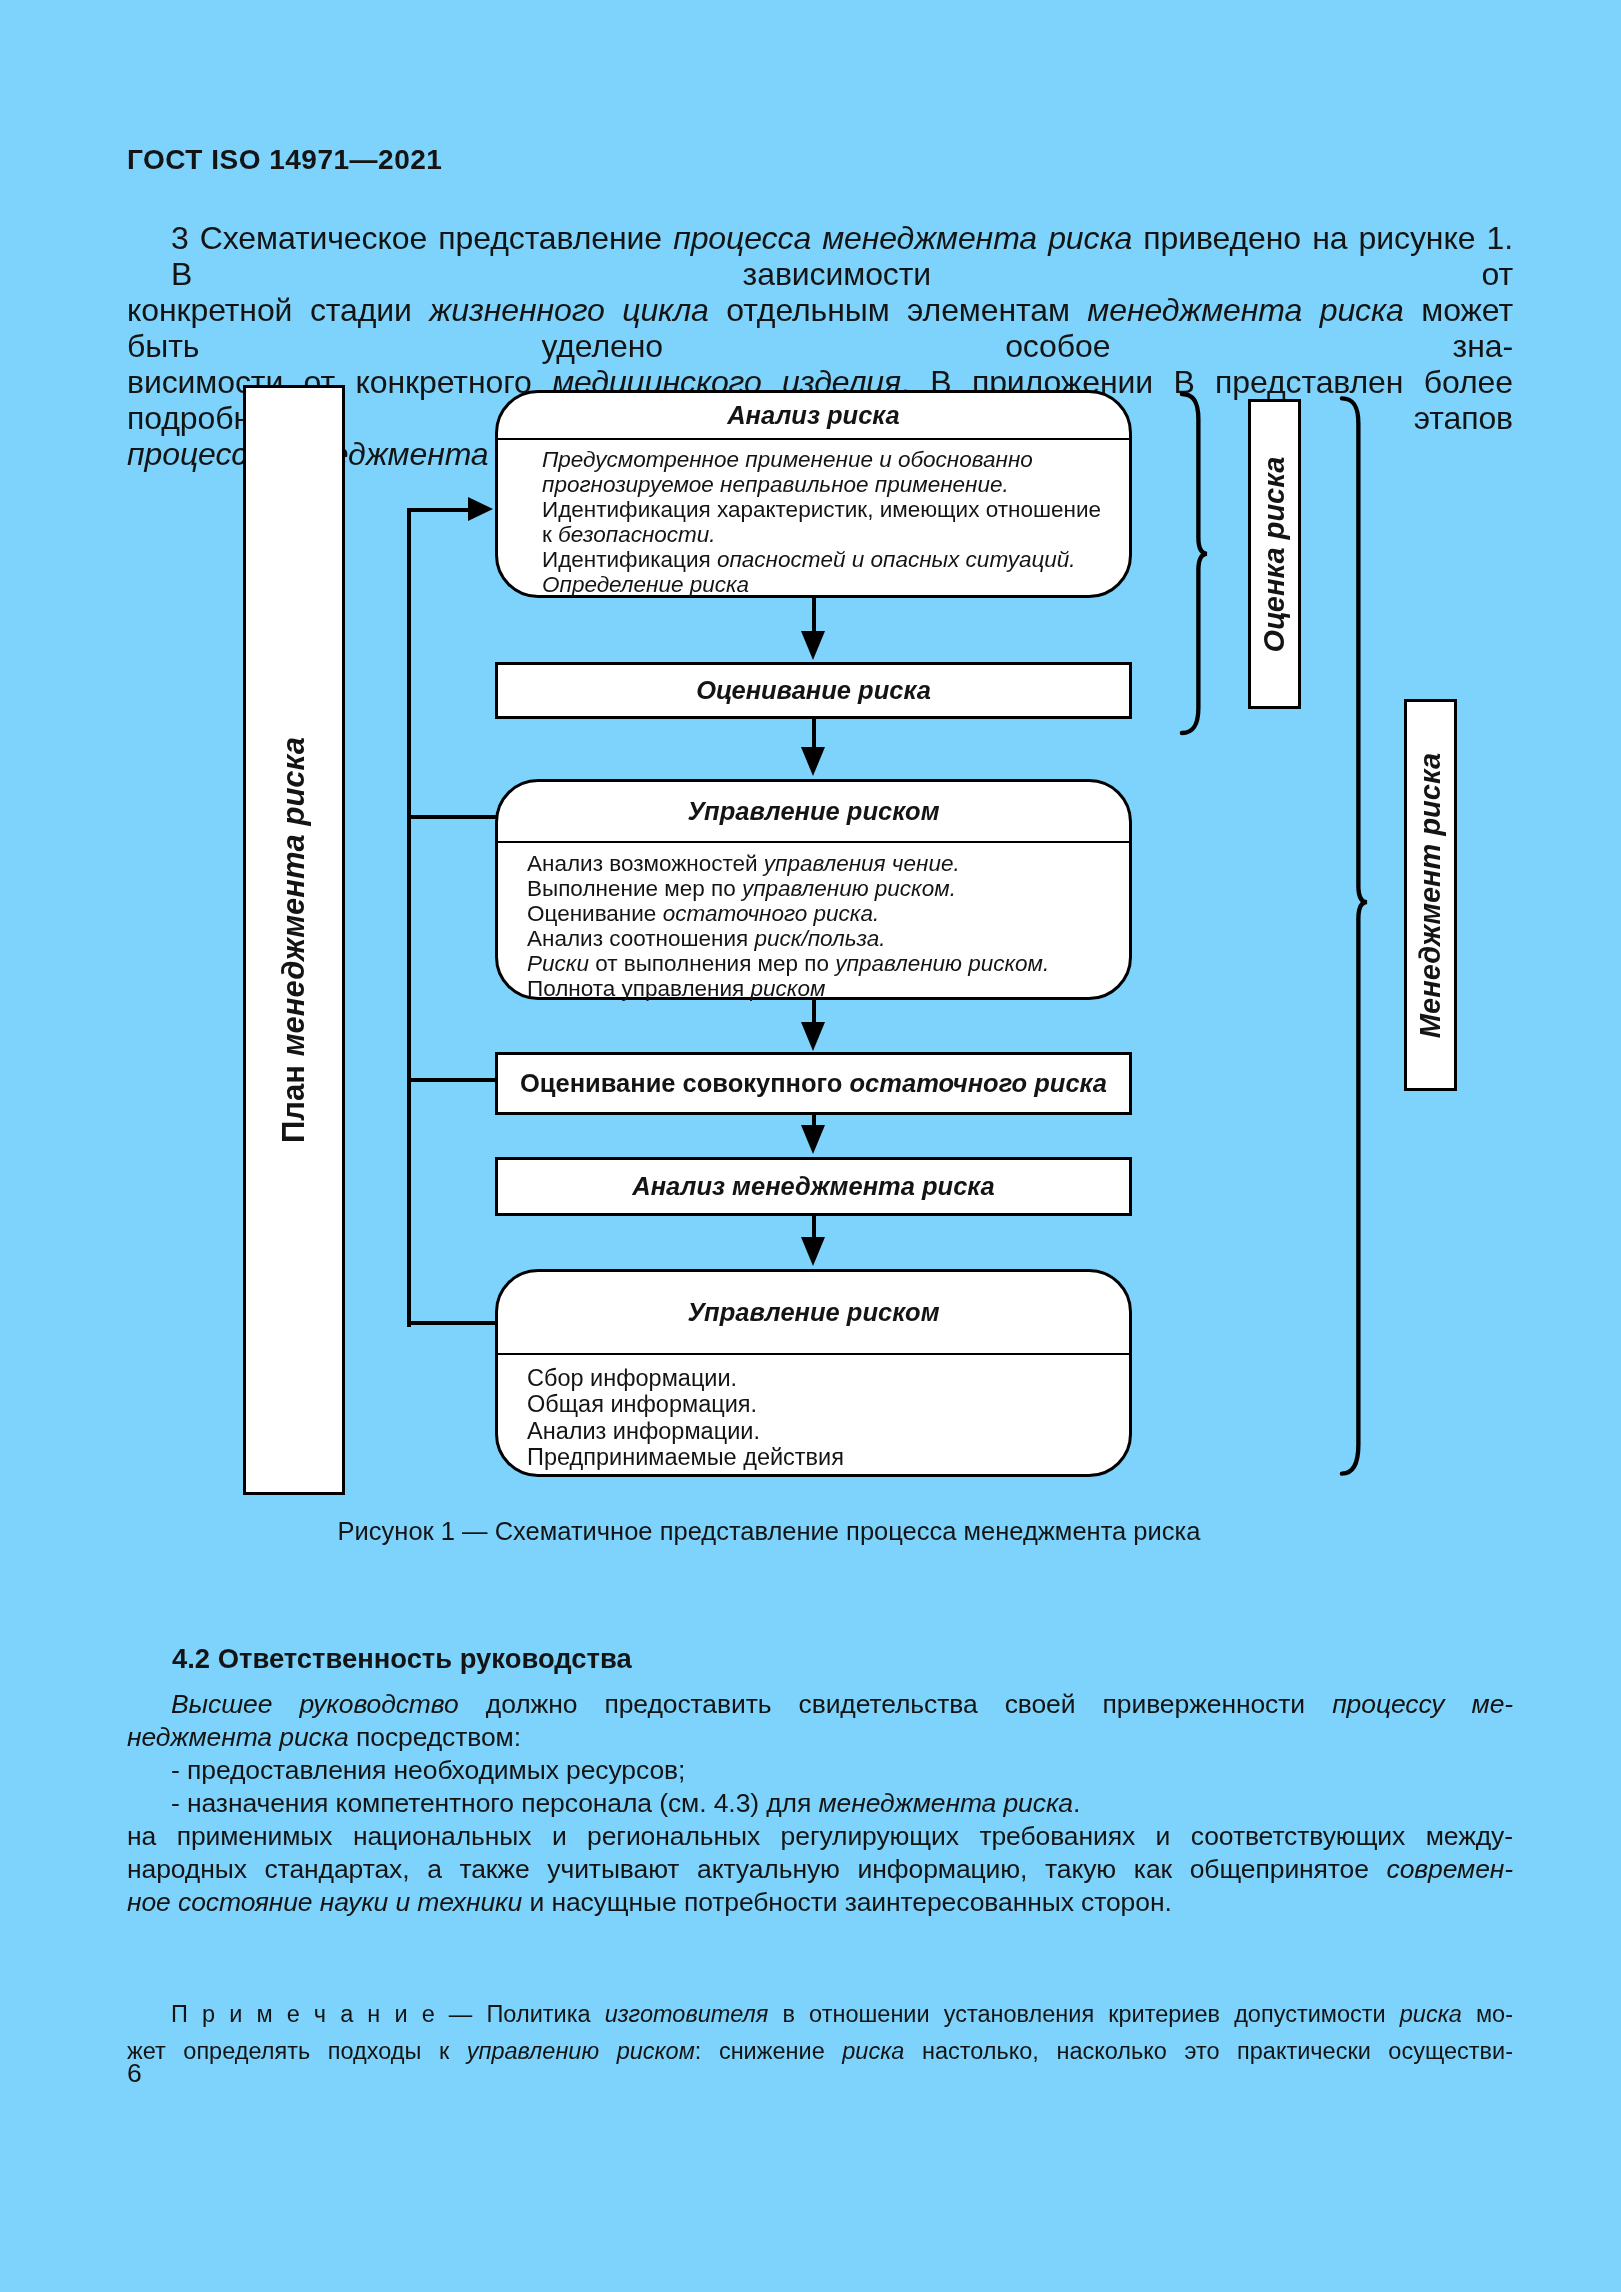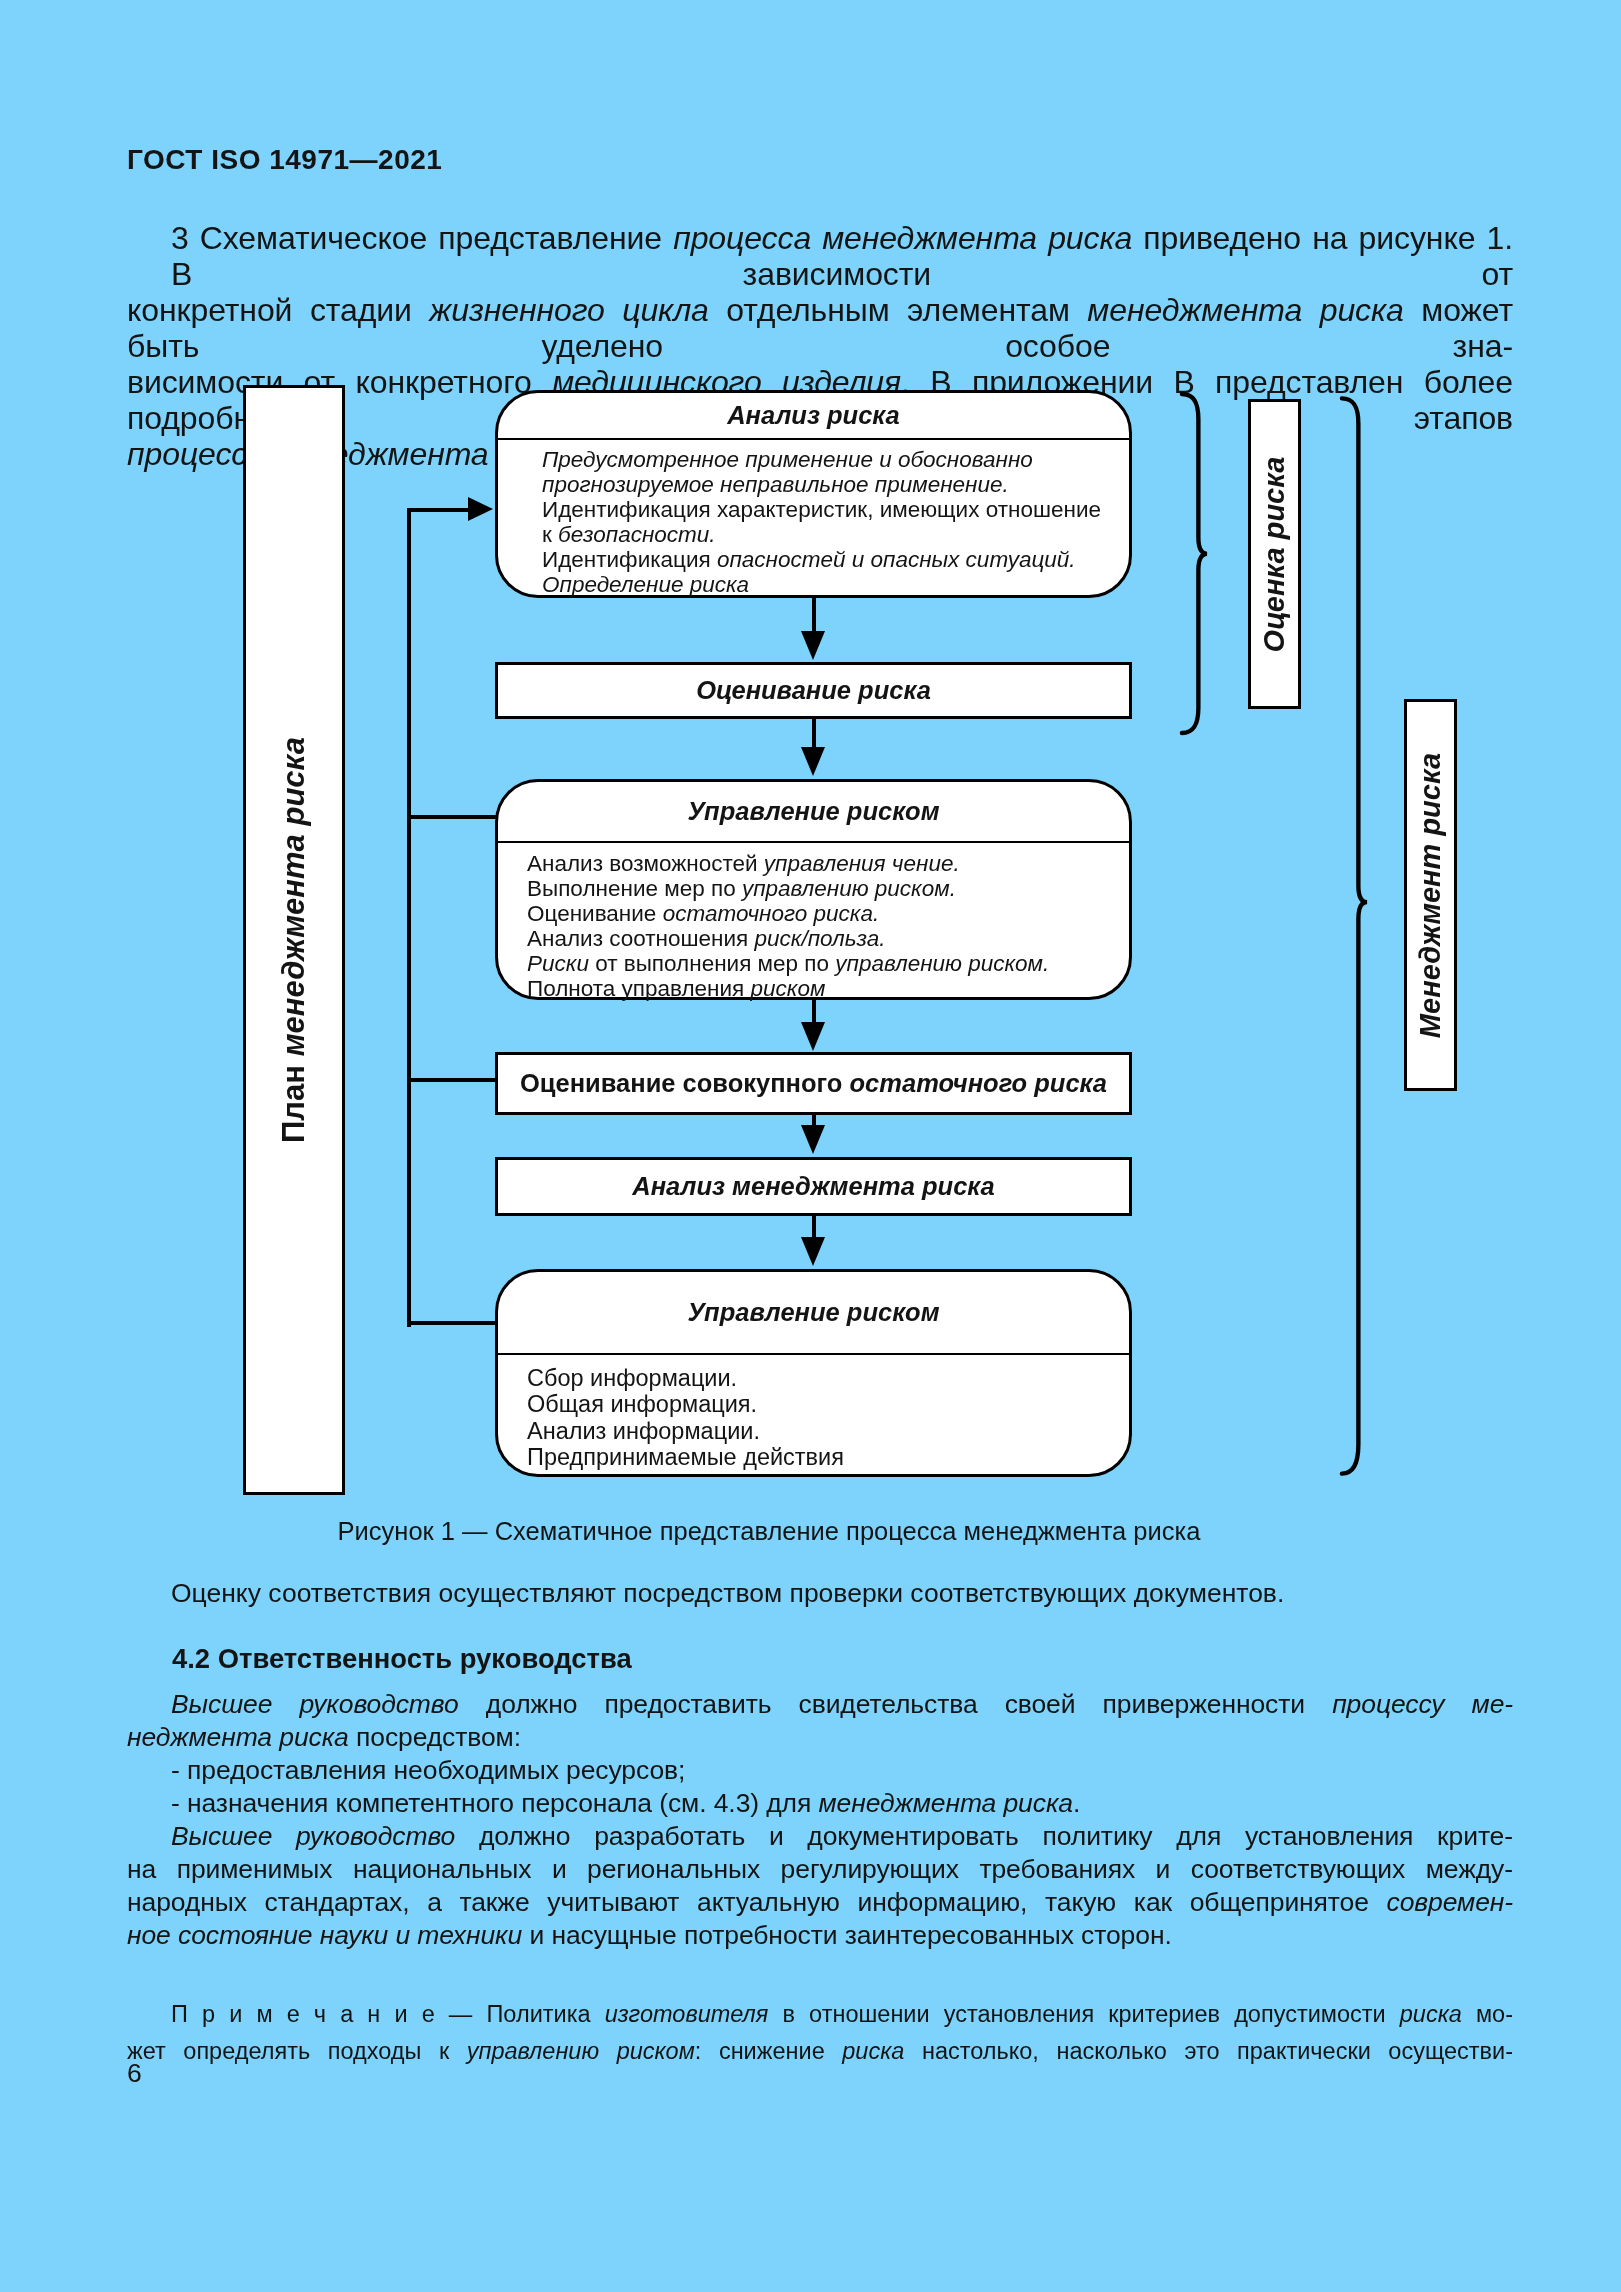--- a/index.html
+++ b/index.html
@@ -147,37 +147,33 @@
       <path d="M 3,4 C 17,4 20,16 20,30 L 20,507 C 20,517 22,524 29,524 C 22,524 20,531 20,541 L 20,1084 C 20,1098 17,1114 3,1114" fill="none" stroke="#000" stroke-width="4.5" stroke-linecap="round"></path>
     </svg>
     <div class="fbox vlabel" id="mgmt" style="left:1404px; top:699px; width:53px; height:392px;">
       <span><span class="it">Менеджмент риска</span></span>
     </div>
 
   </div>
 
   <div class="abs" id="caption">Рисунок 1 — Схематичное представление процесса менеджмента риска</div>
 
-  <div class="abs" id="after">
-      <div class="tl ind"><span>Оценку соответствия осуществляют посредством проверки соответствующих документов.</span></div>
-    </div>
 
   <div class="abs" id="h42">4.2 Ответственность руководства</div>
 
   <div class="abs" id="sec42">
     <div>
         <div class="tl just ind"><span class="it">Высшее руководство</span><span> должно предоставить свидетельства своей приверженности </span><span class="it">процессу ме-</span></div>
         <div class="tl"><span class="it">неджмента риска</span><span> посредством:</span></div>
       </div>
     <div>
         <div class="tl ind"><span>- предоставления необходимых ресурсов;</span></div>
         <div class="tl ind"><span>- назначения компетентного персонала (см. 4.3) для </span><span class="it">менеджмента риска</span><span>.</span></div>
       </div>
     <div>
-        <div class="tl just ind"><span class="it">Высшее руководство</span><span> должно разработать и документировать политику для установления крите-</span></div>
         <div class="tl just"><span>на применимых национальных и региональных регулирующих требованиях и соответствующих между-</span></div>
         <div class="tl just"><span>народных стандартах, а также учитывают актуальную информацию, такую как общепринятое </span><span class="it">современ-</span></div>
         <div class="tl"><span class="it">ное состояние науки и техники</span><span> и насущные потребности заинтересованных сторон.</span></div>
       </div>
   </div>
 
   <div class="abs" id="note">
       <div class="tl just ind"><span>П р и м е ч а н и е  — Политика </span><span class="it">изготовителя</span><span> в отношении установления критериев допустимости </span><span class="it">риска</span><span> мо-</span></div>
       <div class="tl just"><span>жет определять подходы к </span><span class="it">управлению риском</span><span>: снижение </span><span class="it">риска</span><span> настолько, насколько это практически осуществи-</span></div>
     </div>

